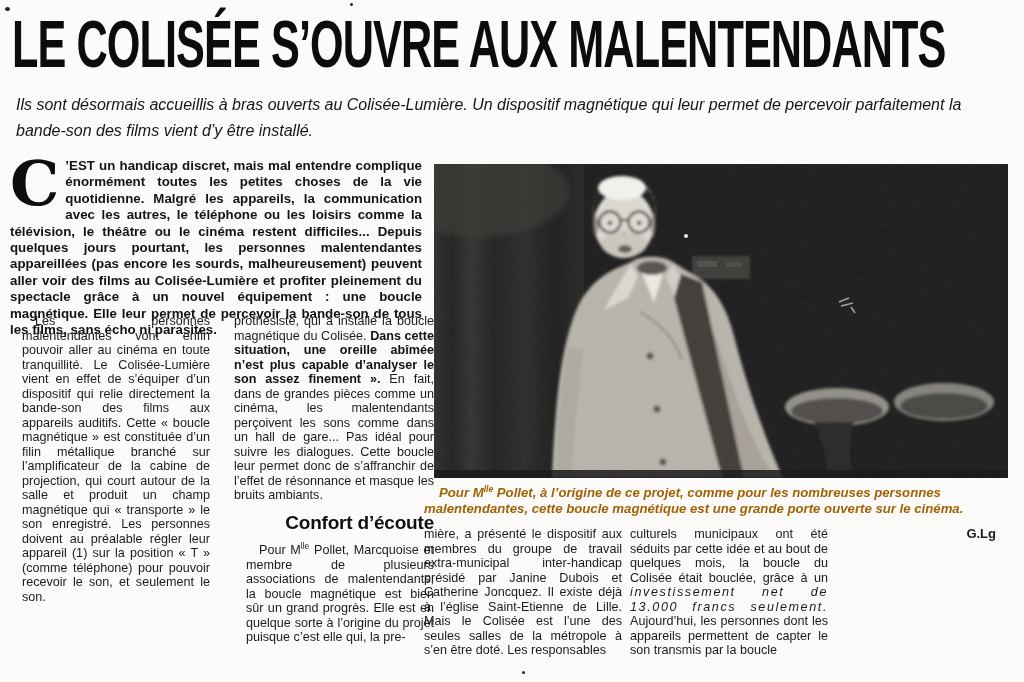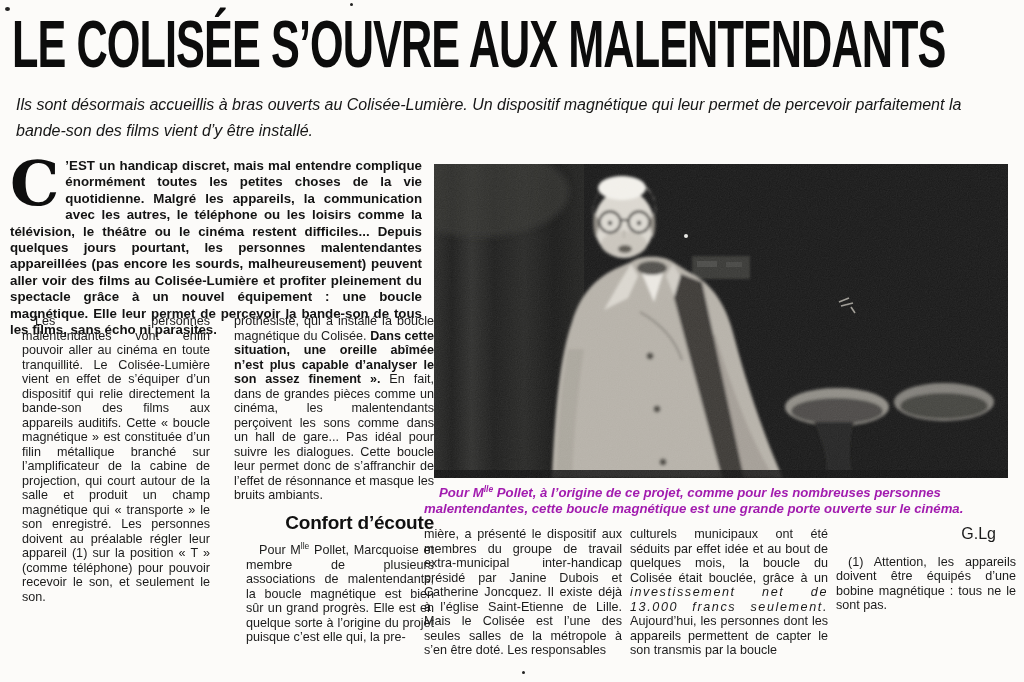--- a/index.html
+++ b/index.html
@@ -45,23 +45,23 @@
     margin:9px 0 13px 0; text-align:right; letter-spacing:-0.2px;
   }
   .photo {
     position:absolute; left:434px; top:164px; width:574px; height:314px;
     background:#0e0e0e;
   }
   .photo svg { display:block; width:100%; height:100%; }
   .caption {
     position:absolute; left:424px; top:485px; width:590px;
     font-style:italic; font-weight:bold; font-size:13.2px; line-height:16px;
-    text-indent:15px; color:#a21caf; text-align:left;
+    text-indent:15px; color:#a16207; text-align:left;
   }
-  .byline { text-align:right; font-weight:normal; padding-right:20px; font-size:16px; margin-top:0; }
+  .byline { text-align:right; font-weight:bold; padding-right:20px; font-size:13px; margin-top:0; }
   .footnote { margin-top:14px; text-indent:12px; }
   .spaced { letter-spacing:1.6px;font-style:italic; }
   sup { font-size:8.5px; vertical-align:super; line-height:0; }
   .speck { position:absolute; background:#222; border-radius:50%; }
   .speck1 { left:5px; top:7px; width:5px; height:4px; }
   .speck2 { left:522px; top:671px; width:3px; height:3px; }
   .speck3 { left:350px; top:3px; width:3px; height:3px; }
 </style>
 </head>
 <body>
@@ -168,24 +168,23 @@
     </svg>
   </figure>
 
   <figcaption class="caption"><span>Pour M</span><sup>lle</sup><span> Pollet, à l’origine de ce projet, comme pour les nombreuses personnes malentendantes, cette boucle magnétique est une grande porte ouverte sur le cinéma.</span></figcaption>
 
   <div class="col col3">
     <p>mière, a présenté le dispositif aux membres du groupe de travail extra-municipal inter-handicap présidé par Janine Dubois et Catherine Joncquez. Il existe déjà à l’église Saint-Etienne de Lille. Mais le Colisée est l’une des seules salles de la métropole à s’en être doté. Les responsables</p>
   </div>
 
   <div class="col col4">
-    <p><span>culturels municipaux ont été séduits par effet idée et au bout de quelques mois, la boucle du Colisée était bouclée, grâce à un </span><span class="spaced">investissement net de 13.000 francs seulement.</span><span> Aujourd’hui, les personnes dont les appareils permettent de capter le son transmis par la boucle</span></p>
+    <p><span>culturels municipaux ont été séduits par cette idée et au bout de quelques mois, la boucle du Colisée était bouclée, grâce à un </span><span class="spaced">investissement net de 13.000 francs seulement.</span><span> Aujourd’hui, les personnes dont les appareils permettent de capter le son transmis par la boucle</span></p>
   </div>
 
   <div class="col col5">
     <p class="byline">G.Lg</p>
-    <p class="footnote">(1) Attention, les appareils doivent être équipés d’une bobine magnétique : tous ne le sont pas.</p>
   </div>
 
   <span class="speck speck1"></span>
   <span class="speck speck2"></span>
   <span class="speck speck3"></span>
 </div>
 
 </body></html>

